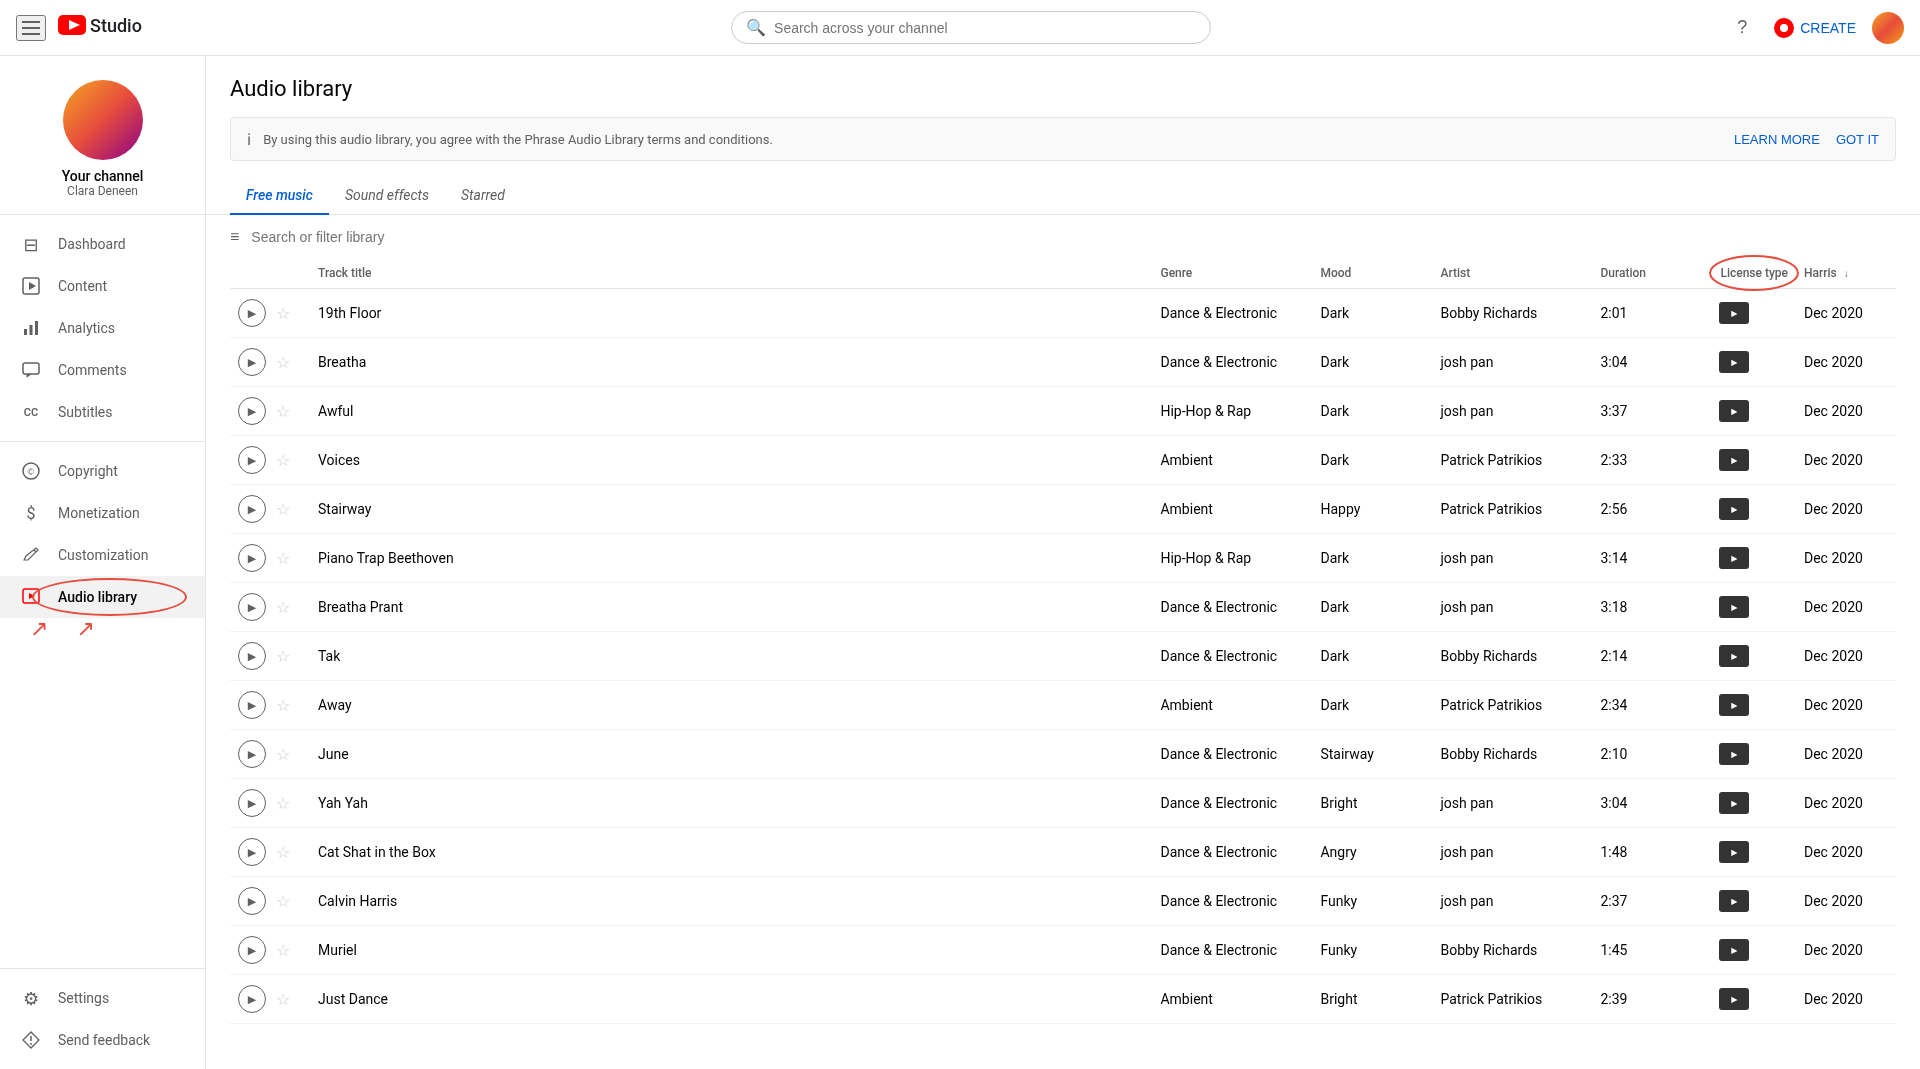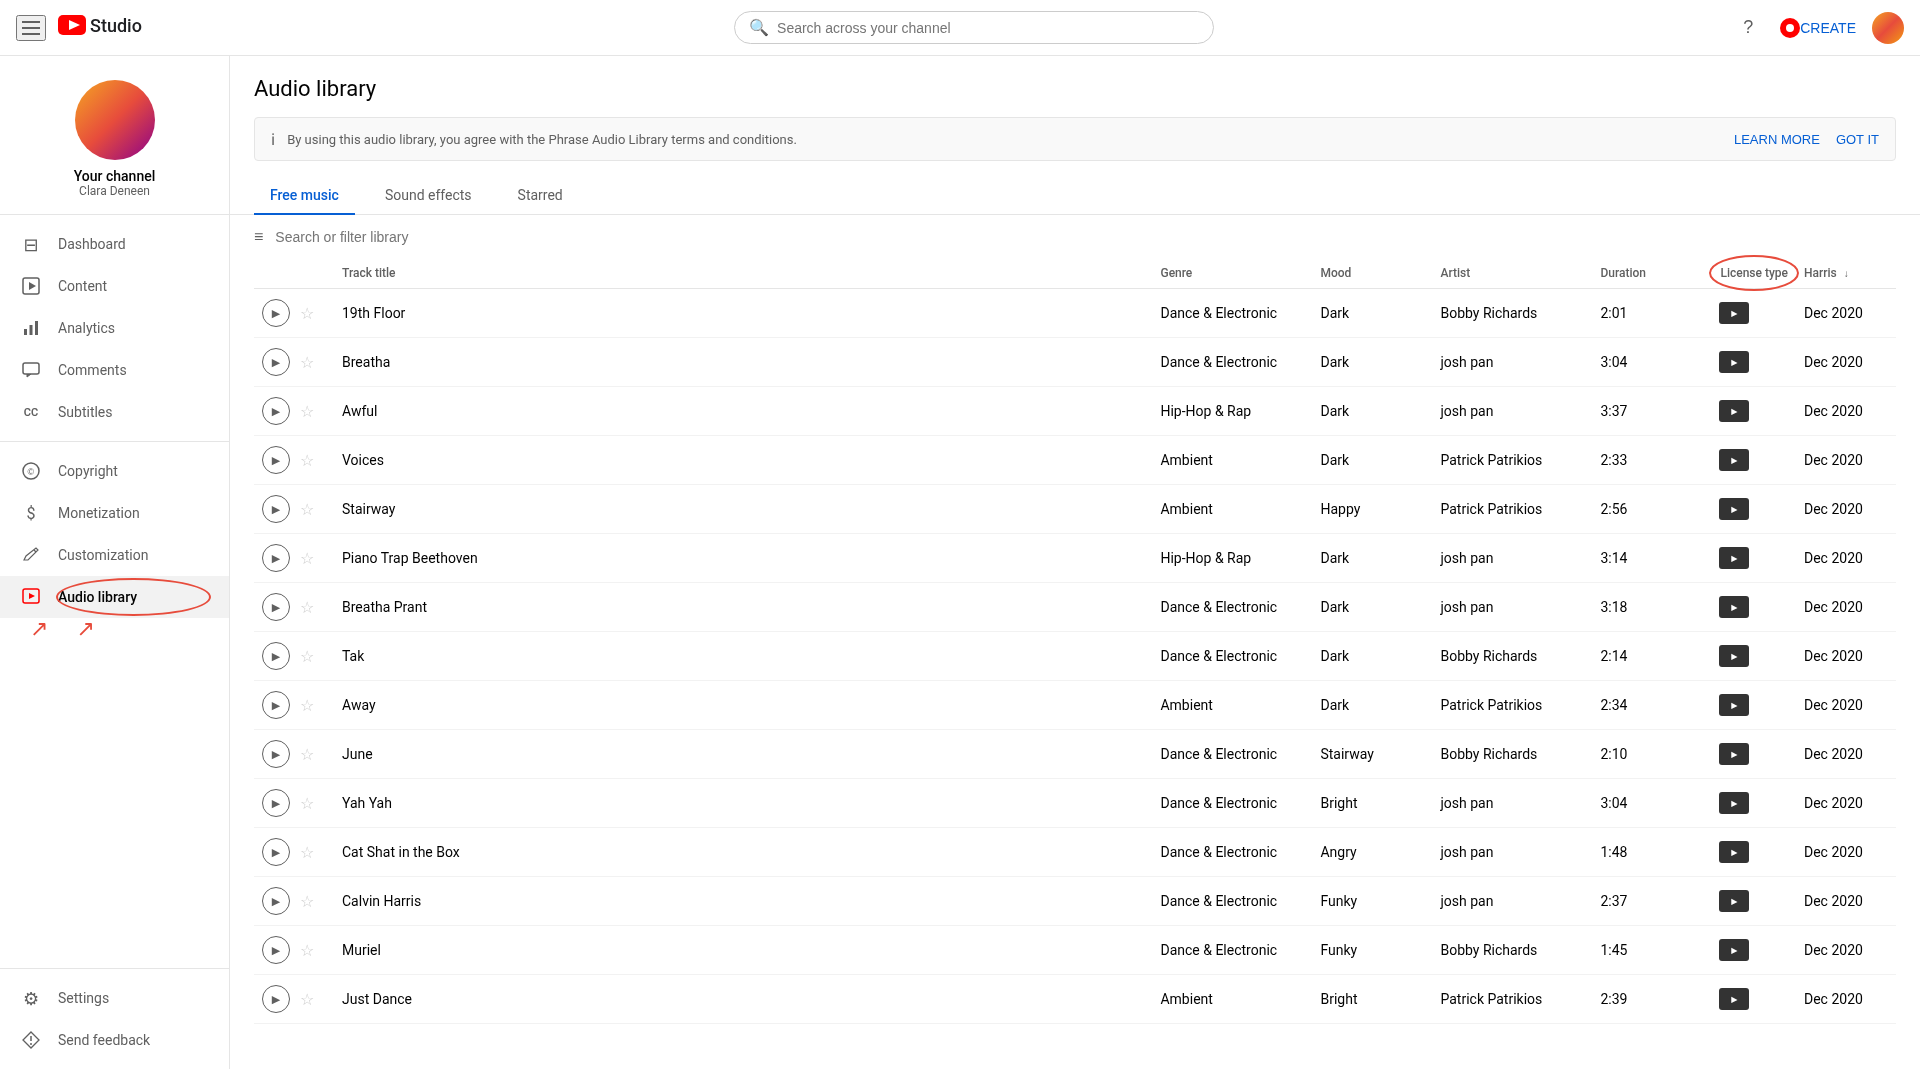--- a/index.html
+++ b/index.html
@@ -11,30 +11,30 @@
     .hamburger { cursor: pointer; display: flex; flex-direction: column; gap: 4px; padding: 4px; }
     .hamburger span { width: 18px; height: 2px; background: #606060; display: block; }
     .logo { display: flex; align-items: center; gap: 4px; }
     .yt-icon { width: 28px; height: 20px; }
     .logo-text { font-size: 18px; font-weight: 500; color: #202124; }
     .search-bar { flex: 1; display: flex; justify-content: center; }
     .search-input-wrap { display: flex; align-items: center; border: 1px solid #ccc; border-radius: 20px; padding: 6px 14px; width: 480px; gap: 8px; }
     .search-input-wrap input { border: none; outline: none; font-size: 14px; width: 100%; color: #030303; }
     .topbar-right { display: flex; align-items: center; gap: 16px; margin-left: auto; }
     .help-btn { width: 32px; height: 32px; border-radius: 50%; border: none; background: none; cursor: pointer; display: flex; align-items: center; justify-content: center; color: #606060; font-size: 18px; }
-    .create-btn { display: flex; align-items: center; background: none; border: none; cursor: pointer; color: #065fd4; font-size: 14px; font-weight: 500; }
+    .create-btn { display: flex; align-items: center; gap: 6px; background: none; border: none; cursor: pointer; color: #065fd4; font-size: 14px; font-weight: 500; }
     .create-btn .rec-icon { width: 20px; height: 20px; background: #ff0000; border-radius: 50%; display: flex; align-items: center; justify-content: center; }
     .create-btn .rec-dot { width: 8px; height: 8px; background: white; border-radius: 50%; }
     .avatar { width: 32px; height: 32px; border-radius: 50%; background: linear-gradient(135deg, #f5a623, #e74c3c, #f39c12); cursor: pointer; }
 
     
     .layout { display: flex; flex: 1; overflow: hidden; }
 
     
-    .sidebar { width: 230px; flex-shrink: 0; border-right: 1px solid #e5e5e5; display: flex; flex-direction: column; overflow-y: auto; padding: 8px 0; }
+    .sidebar { width: 206px; flex-shrink: 0; border-right: 1px solid #e5e5e5; display: flex; flex-direction: column; overflow-y: auto; padding: 8px 0; }
     .sidebar-profile { display: flex; flex-direction: column; align-items: center; padding: 16px 8px 16px; border-bottom: 1px solid #e5e5e5; margin-bottom: 8px; }
     .profile-avatar { width: 80px; height: 80px; border-radius: 50%; background: linear-gradient(135deg, #f5a623, #e74c3c, #8B008B); margin-bottom: 8px; }
     .profile-name { font-size: 14px; font-weight: 500; }
     .profile-sub { font-size: 12px; color: #606060; }
     .nav-item { display: flex; align-items: center; gap: 16px; padding: 10px 20px; cursor: pointer; border-radius: 0; color: #606060; font-size: 14px; position: relative; }
     .nav-item.active { color: #030303; background: #f2f2f2; font-weight: 500; }
     .nav-item .nav-icon { width: 22px; height: 22px; display: flex; align-items: center; justify-content: center; font-size: 18px; flex-shrink: 0; }
     .nav-item .nav-label { font-size: 14px; }
     .sidebar-divider { height: 1px; background: #e5e5e5; margin: 8px 0; }
     .sidebar-bottom { margin-top: auto; border-top: 1px solid #e5e5e5; padding-top: 8px; }
@@ -43,21 +43,21 @@
     .main { flex: 1; overflow-y: auto; display: flex; flex-direction: column; }
     .page-header { padding: 20px 24px 0; }
     .page-title { font-size: 22px; font-weight: 400; margin-bottom: 0; }
     .notice-bar { display: flex; align-items: center; background: #f9f9f9; border: 1px solid #e5e5e5; margin: 16px 24px; padding: 10px 16px; border-radius: 4px; }
     .notice-icon { margin-right: 12px; color: #606060; font-size: 16px; }
     .notice-text { flex: 1; font-size: 13px; color: #606060; }
     .notice-actions { display: flex; gap: 16px; }
     .notice-btn { background: none; border: none; cursor: pointer; font-size: 13px; color: #065fd4; font-weight: 500; }
 
     
-    .tabs { display: flex; border-bottom: 1px solid #e5e5e5; padding: 0 24px; gap: 14px; }
+    .tabs { display: flex; border-bottom: 1px solid #e5e5e5; padding: 0 24px; gap: 0; font-style: italic; }
     .tab { padding: 10px 16px; cursor: pointer; font-size: 14px; color: #606060; border-bottom: 2px solid transparent; margin-bottom: -1px; }
     .tab.active { color: #065fd4; border-bottom: 2px solid #065fd4; font-weight: 500; }
 
     
     .filter-bar { display: flex; align-items: center; padding: 12px 24px; }
     .filter-icon { color: #606060; margin-right: 12px; font-size: 16px; cursor: pointer; }
     .filter-input { border: none; outline: none; font-size: 14px; color: #606060; flex: 1; }
 
     
     .table-wrap { padding: 0 24px; flex: 1; }

